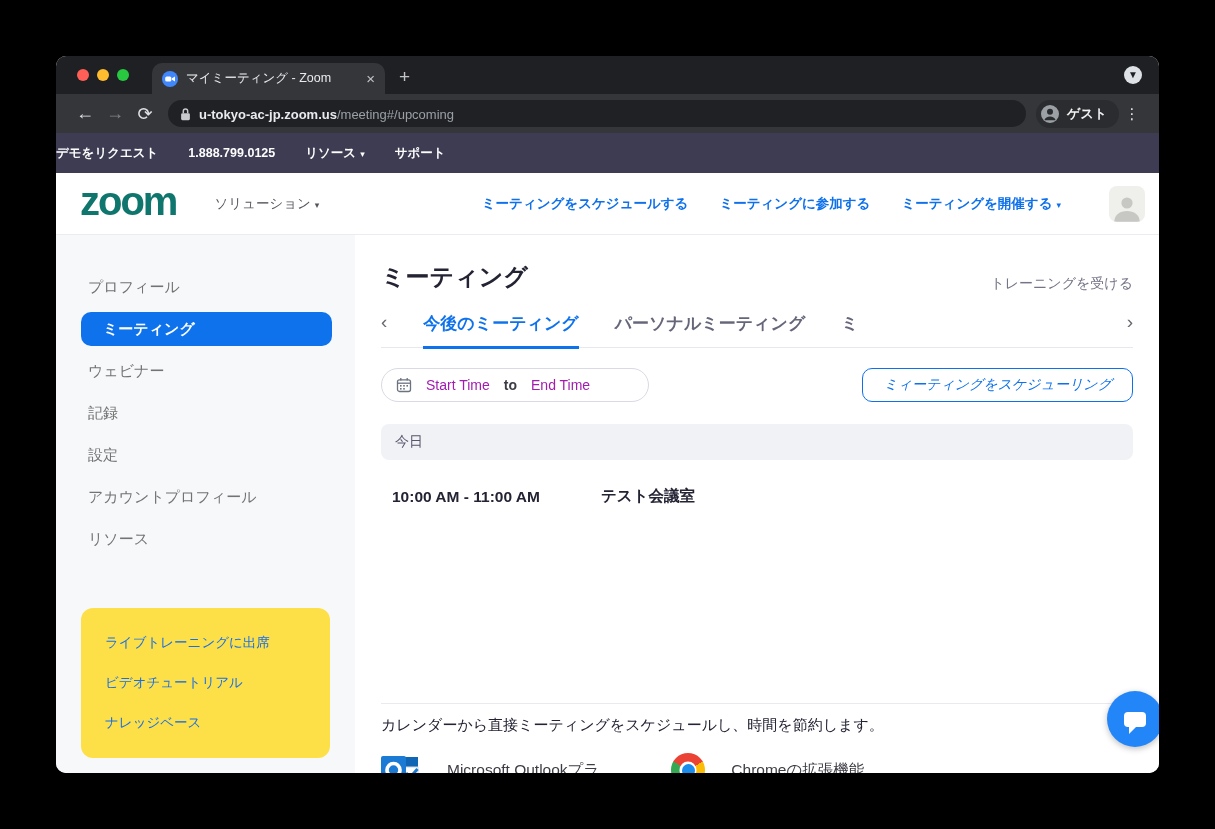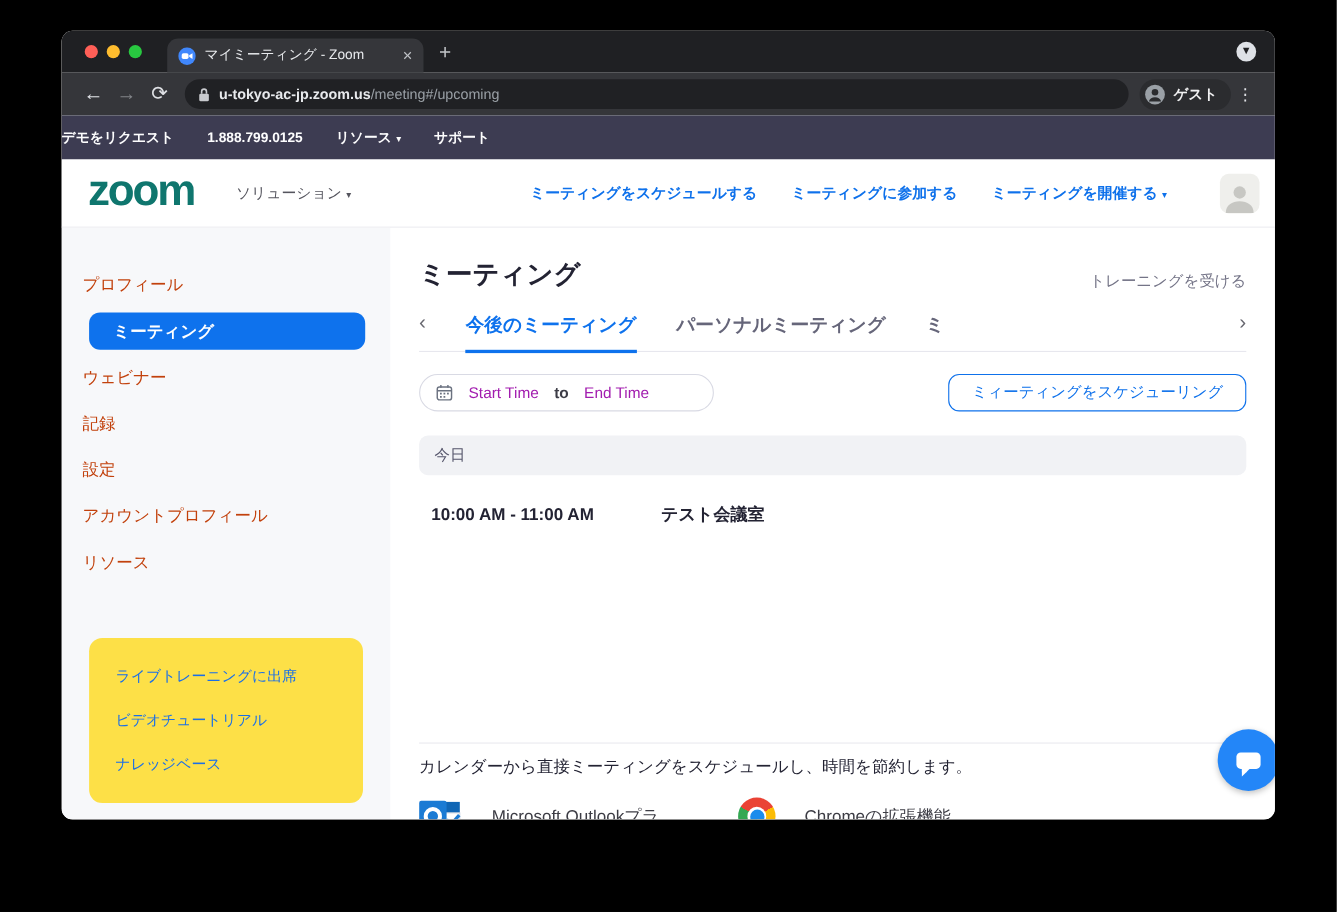--- a/index.html
+++ b/index.html
@@ -1,19 +1,19 @@
 <!DOCTYPE html>
 <html><head>
 <meta charset="utf-8">
 <style>
   * { margin:0; padding:0; box-sizing:border-box; }
   html,body { width:1215px; height:829px; background:#000; overflow:hidden;
               font-family:"Liberation Sans","DejaVu Sans",sans-serif; }
 
-  .window { position:absolute; left:56px; top:28px; width:1103px; height:717px;
+  .window { position:absolute; left:56px; top:56px; width:1103px; height:717px;
             border-radius:10px; overflow:hidden; background:#fff;
             display:flex; flex-direction:column; }
 
   
   .tabstrip { height:38px; background:#1f2023; display:flex; align-items:flex-end; flex:none; position:relative; }
   .traffic { position:absolute; left:21px; top:13px; display:flex; gap:8px; }
   .traffic span { width:12px; height:12px; border-radius:50%; display:block; }
   .t-red{background:#ff5f57;} .t-yellow{background:#febc2e;} .t-green{background:#28c840;}
   .tab { margin-left:96px; width:233px; height:31px; background:#35363a; border-radius:10px 10px 0 0;
          display:flex; align-items:center; padding:0 10px; gap:8px; }
@@ -51,22 +51,22 @@
   .solutions .caret { color:#55555e; }
   .z-nav { margin-left:auto; display:flex; align-items:center; gap:31px; }
   .z-nav a { color:#0e71eb; font-size:13.5px; font-weight:700; text-decoration:none; }
   .z-nav .caret { color:#0e71eb; }
   .avatar { width:36px; height:36px; border-radius:8px; background:#efefec; margin-left:17px;
             overflow:hidden; display:flex; align-items:flex-end; justify-content:center; }
 
   
   .content { flex:1; display:flex; overflow:hidden; }
   .sidebar { width:299px; flex:none; background:#f7f8fa; display:flex; flex-direction:column; padding-top:31px; }
-  .s-item { height:42px; display:flex; align-items:center; padding-left:19px;
-            color:#c2410c; font-size:15px; font-weight:500; }
+  .s-item { height:42px; display:flex; align-items:center; padding-left:32px;
+            color:#737373; font-size:15px; font-weight:500; }
   .s-item.active { background:#0e72ed; color:#fff; font-weight:700; border-radius:10px;
                    margin:0 23px 0 25px; padding-left:22px; height:34px; margin-top:4px; margin-bottom:4px; }
   .s-card { margin:auto 25px 15px 25px; background:#fde047; border-radius:12px; padding:15px 0; }
   .s-card a { display:block; color:#1a6fe8; font-size:13.5px; text-decoration:none; padding:11px 0 11px 24px; }
 
   .main { flex:1; background:#fff; display:flex; flex-direction:column; padding:0 26px; overflow:hidden; position:relative; }
   .title-row { margin-top:26px; display:flex; align-items:flex-end; }
   .page-title { font-size:24px; font-weight:700; color:#232333; }
   .training { margin-left:auto; color:#747487; font-size:14px; text-decoration:none; }
 
@@ -76,21 +76,21 @@
   .m-tab { font-size:17px; font-weight:700; color:#66667a; padding:4px 0 12px; white-space:nowrap; }
   .m-tab.active { color:#0e72ed; border-bottom:3px solid #0e72ed; margin-bottom:-2px; padding-bottom:11px; }
 
   .filter-row { margin-top:20px; display:flex; align-items:center; }
   .daterange { width:268px; height:34px; border:1px solid #d9dae4; border-radius:17px;
                display:flex; align-items:center; gap:14px; padding:0 14px; }
   .ph { color:#a21caf; font-size:14px; }
   .to-label { color:#3c3c46; font-size:14px; font-weight:600; }
   .schedule-btn { margin-left:auto; height:34px; border:1px solid #0e71eb; border-radius:10px;
                   background:#fff; color:#0e71eb; font-size:14px; padding:0 20px;
-                  display:flex; align-items:center; }
+                  display:flex; align-items:center;font-style:italic; }
 
   .today-bar { margin-top:22px; height:36px; background:#f1f2f5; border-radius:8px;
                display:flex; align-items:center; padding-left:14px; color:#55556b; font-size:14px; }
   .meeting-row { margin-top:26px; display:flex; align-items:center; padding-left:11px; }
   .m-time { width:209px; font-size:15.5px; font-weight:700; color:#232333; }
   .m-topic { font-size:15.5px; font-weight:700; color:#232333; }
 
   .bottom-block { margin-top:auto; margin-bottom:-14px; }
   .divider { border-top:1px solid #e9e9ef; }
   .promo { margin-top:12px; color:#232333; font-size:15px; }

